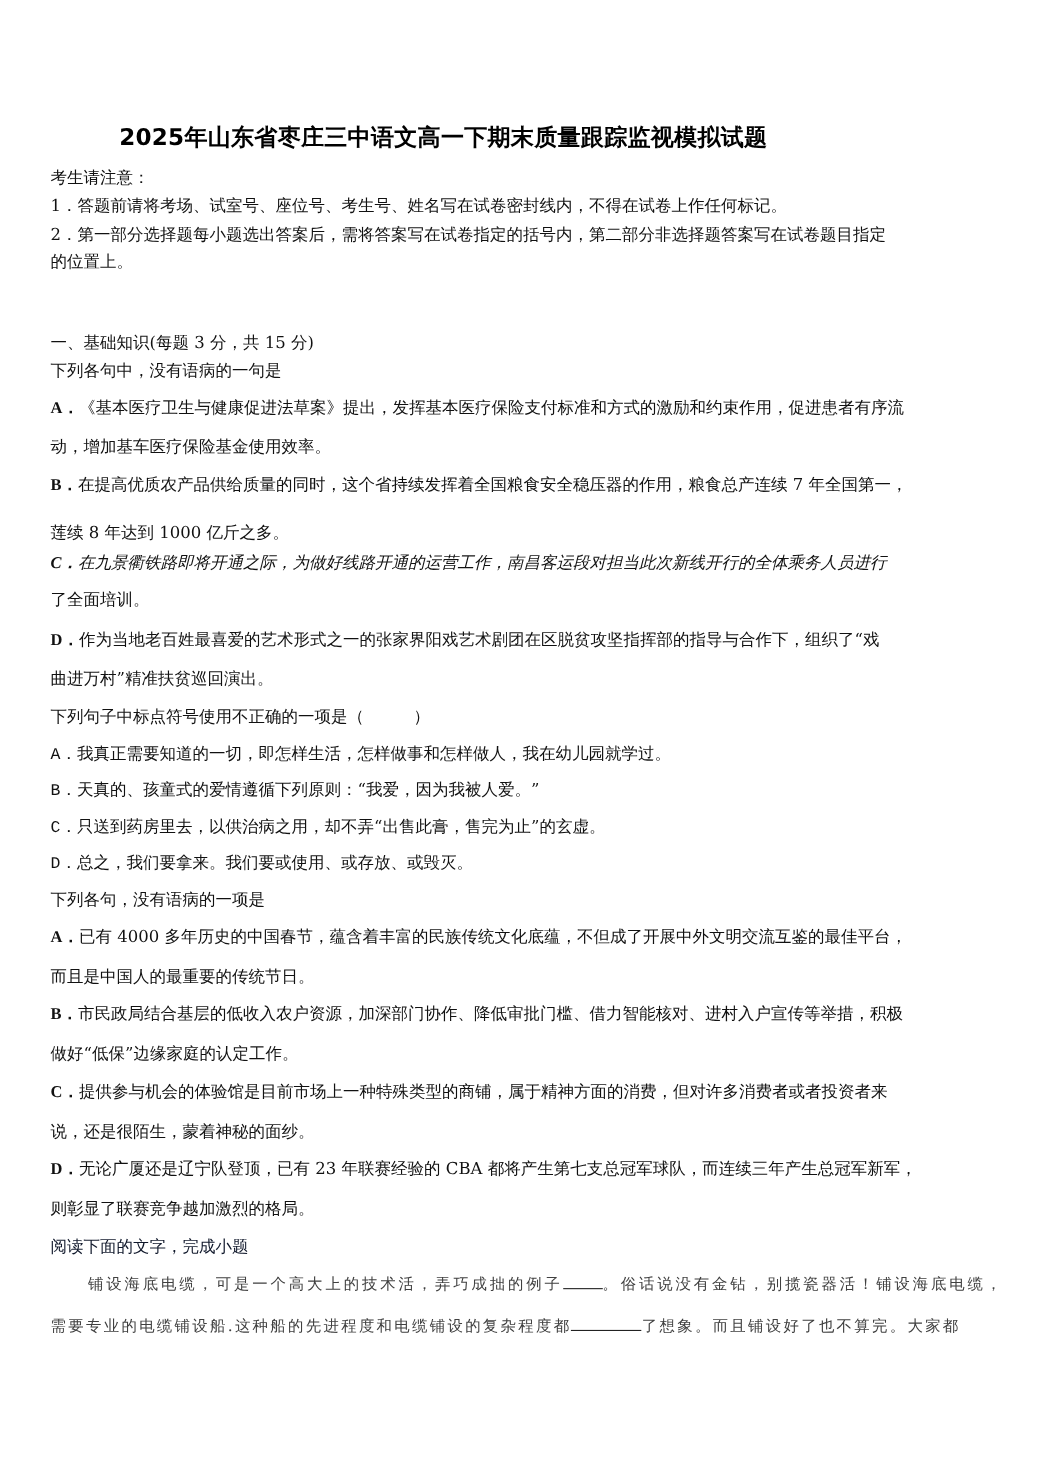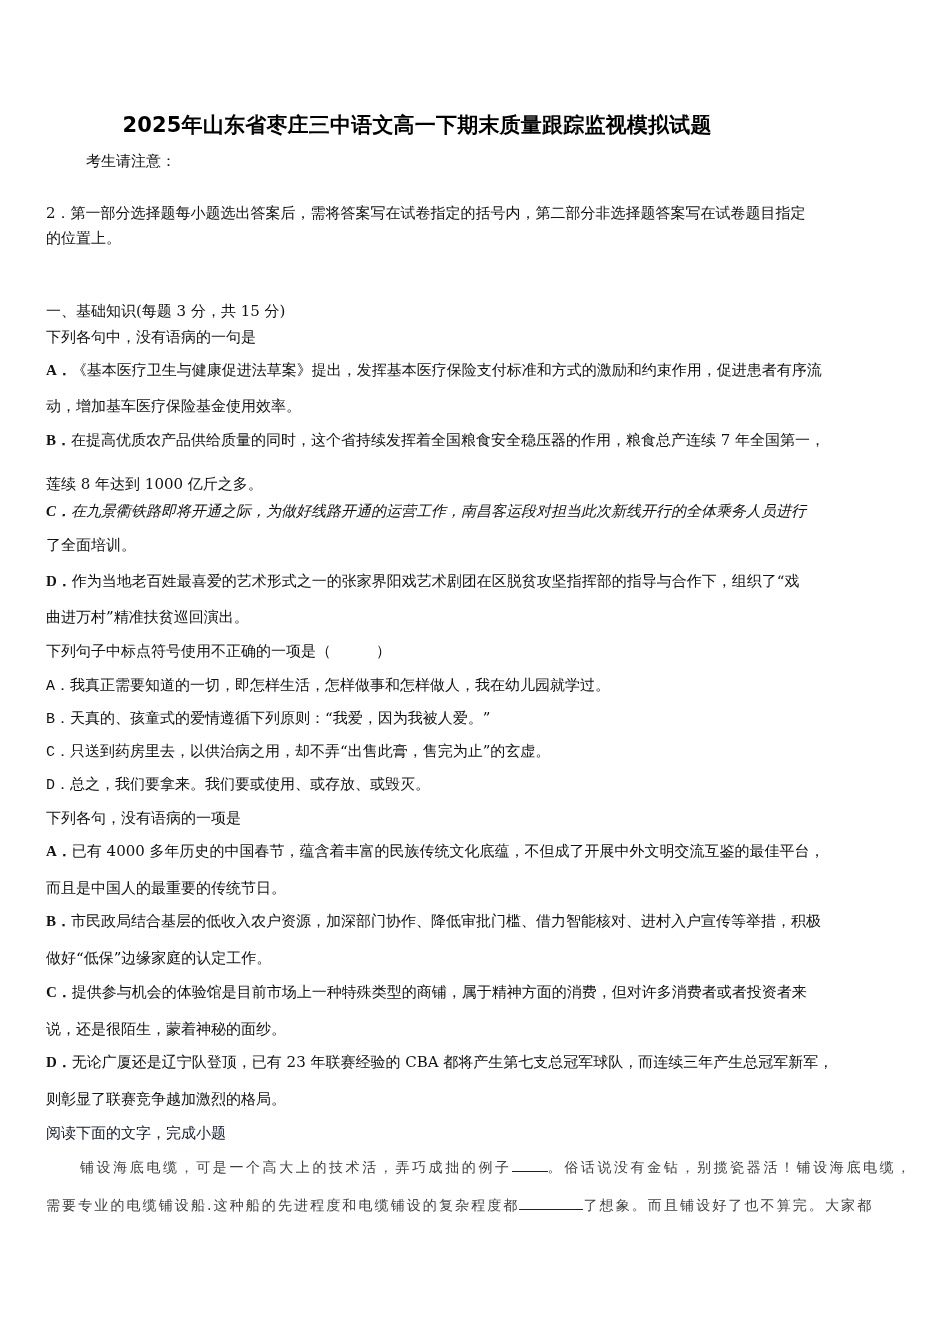--- a/index.html
+++ b/index.html
@@ -1,39 +1,40 @@
 <!DOCTYPE html>
 <html><head>
 <meta charset="utf-8">
 <style>
   html, body { margin: 0; padding: 0; background: #ffffff; }
   body { width: 950px; height: 1344px; position: relative; overflow: hidden; color: #111111; }
   .page { position: absolute; left: 0; top: 0; width: 950px; height: 1344px; }
   .title {
-    position: absolute; left: 14px; top: 111px; width: 806px; text-align: center;
+    position: absolute; left: 0; top: 111px; width: 806px; text-align: center;
     font-family: "DejaVu Sans", sans-serif; font-weight: bold; font-size: 21px; letter-spacing: 0.2px; color: #000;
   }
   .line {
     position: absolute; left: 46px; white-space: nowrap;
     font-family: "DejaVu Serif", serif; font-size: 15px; color: #111;
   }
   .opt-letter { font-family: "Liberation Serif", serif; font-weight: bold; }
   .mono-letter { font-family: "Liberation Mono", monospace; }
   .gray { color: #0f172a; }
   .reading { font-family: "DejaVu Serif", serif; letter-spacing: 2.6px; color: #404040; }
   .blank { display: inline-block; border-bottom: 1px solid #222; height: 14px; vertical-align: baseline; }
 </style>
 </head>
 <body>
 
 <div class="page">
 
   <div class="title">2025年山东省枣庄三中语文高一下期末质量跟踪监视模拟试题</div>
 
-  <div class="line" style="top:152px;margin-left:40px;">考生请注意：</div>
+  <div class="line" style="top:152px;">考生请注意：</div>
+  <div class="line" style="top:178px;">1．答题前请将考场、试室号、座位号、考生号、姓名写在试卷密封线内，不得在试卷上作任何标记。</div>
   <div class="line" style="top:204px;">2．第一部分选择题每小题选出答案后，需将答案写在试卷指定的括号内，第二部分非选择题答案写在试卷题目指定</div>
   <div class="line" style="top:229px;">的位置上。</div>
 
   <div class="line" style="top:302px;text-align:center;">一、基础知识(每题 3 分，共 15 分)</div>
 
   <div class="line" style="top:328px;">下列各句中，没有语病的一句是</div>
   <div class="line" style="top:361px;"><span class="opt-letter">A．</span><span>《基本医疗卫生与健康促进法草案》提出，发挥基本医疗保险支付标准和方式的激励和约束作用，促进患者有序流</span></div>
   <div class="line" style="top:397px;">动，增加基车医疗保险基金使用效率。</div>
   <div class="line" style="top:431px;"><span class="opt-letter">B．</span><span>在提高优质农产品供给质量的同时，这个省持续发挥着全国粮食安全稳压器的作用，粮食总产连续 7 年全国第一，</span></div>
   <div class="line" style="top:475px;">莲续 8 年达到 1000 亿斤之多。</div>

